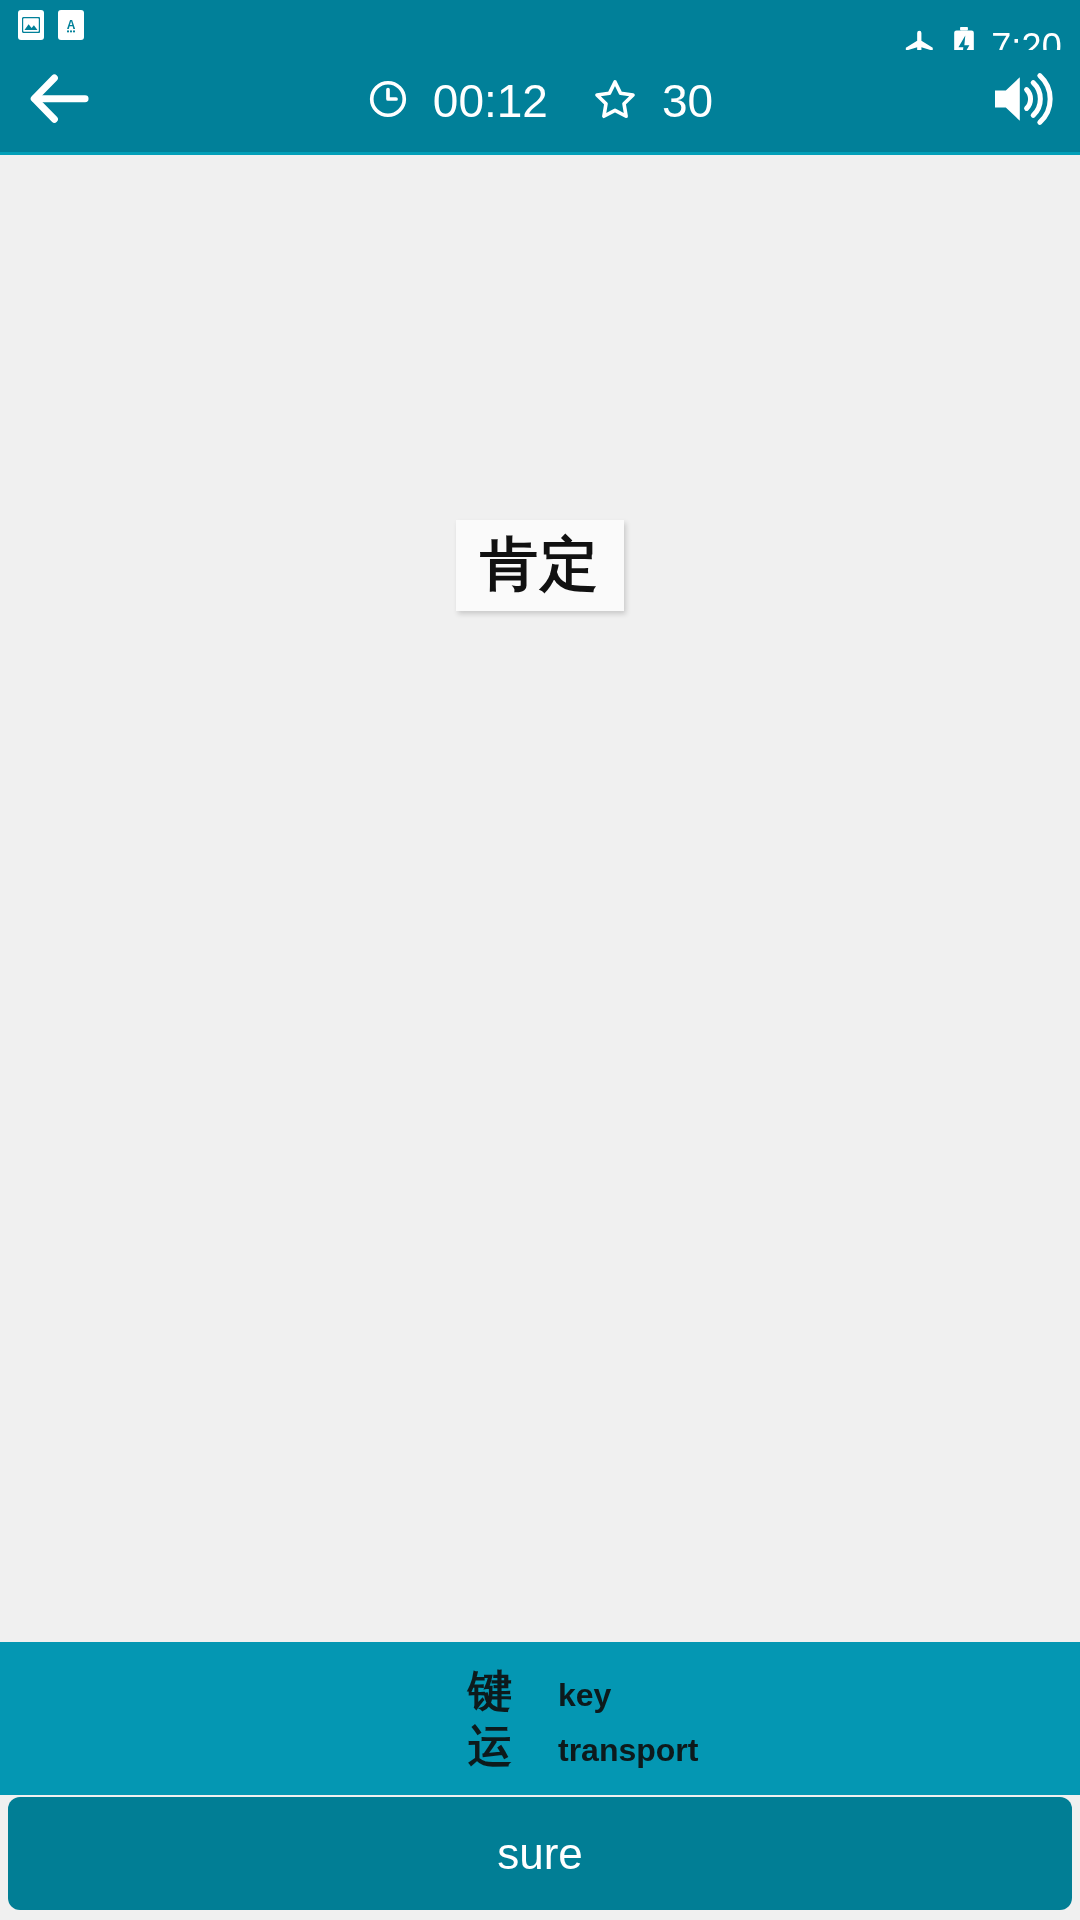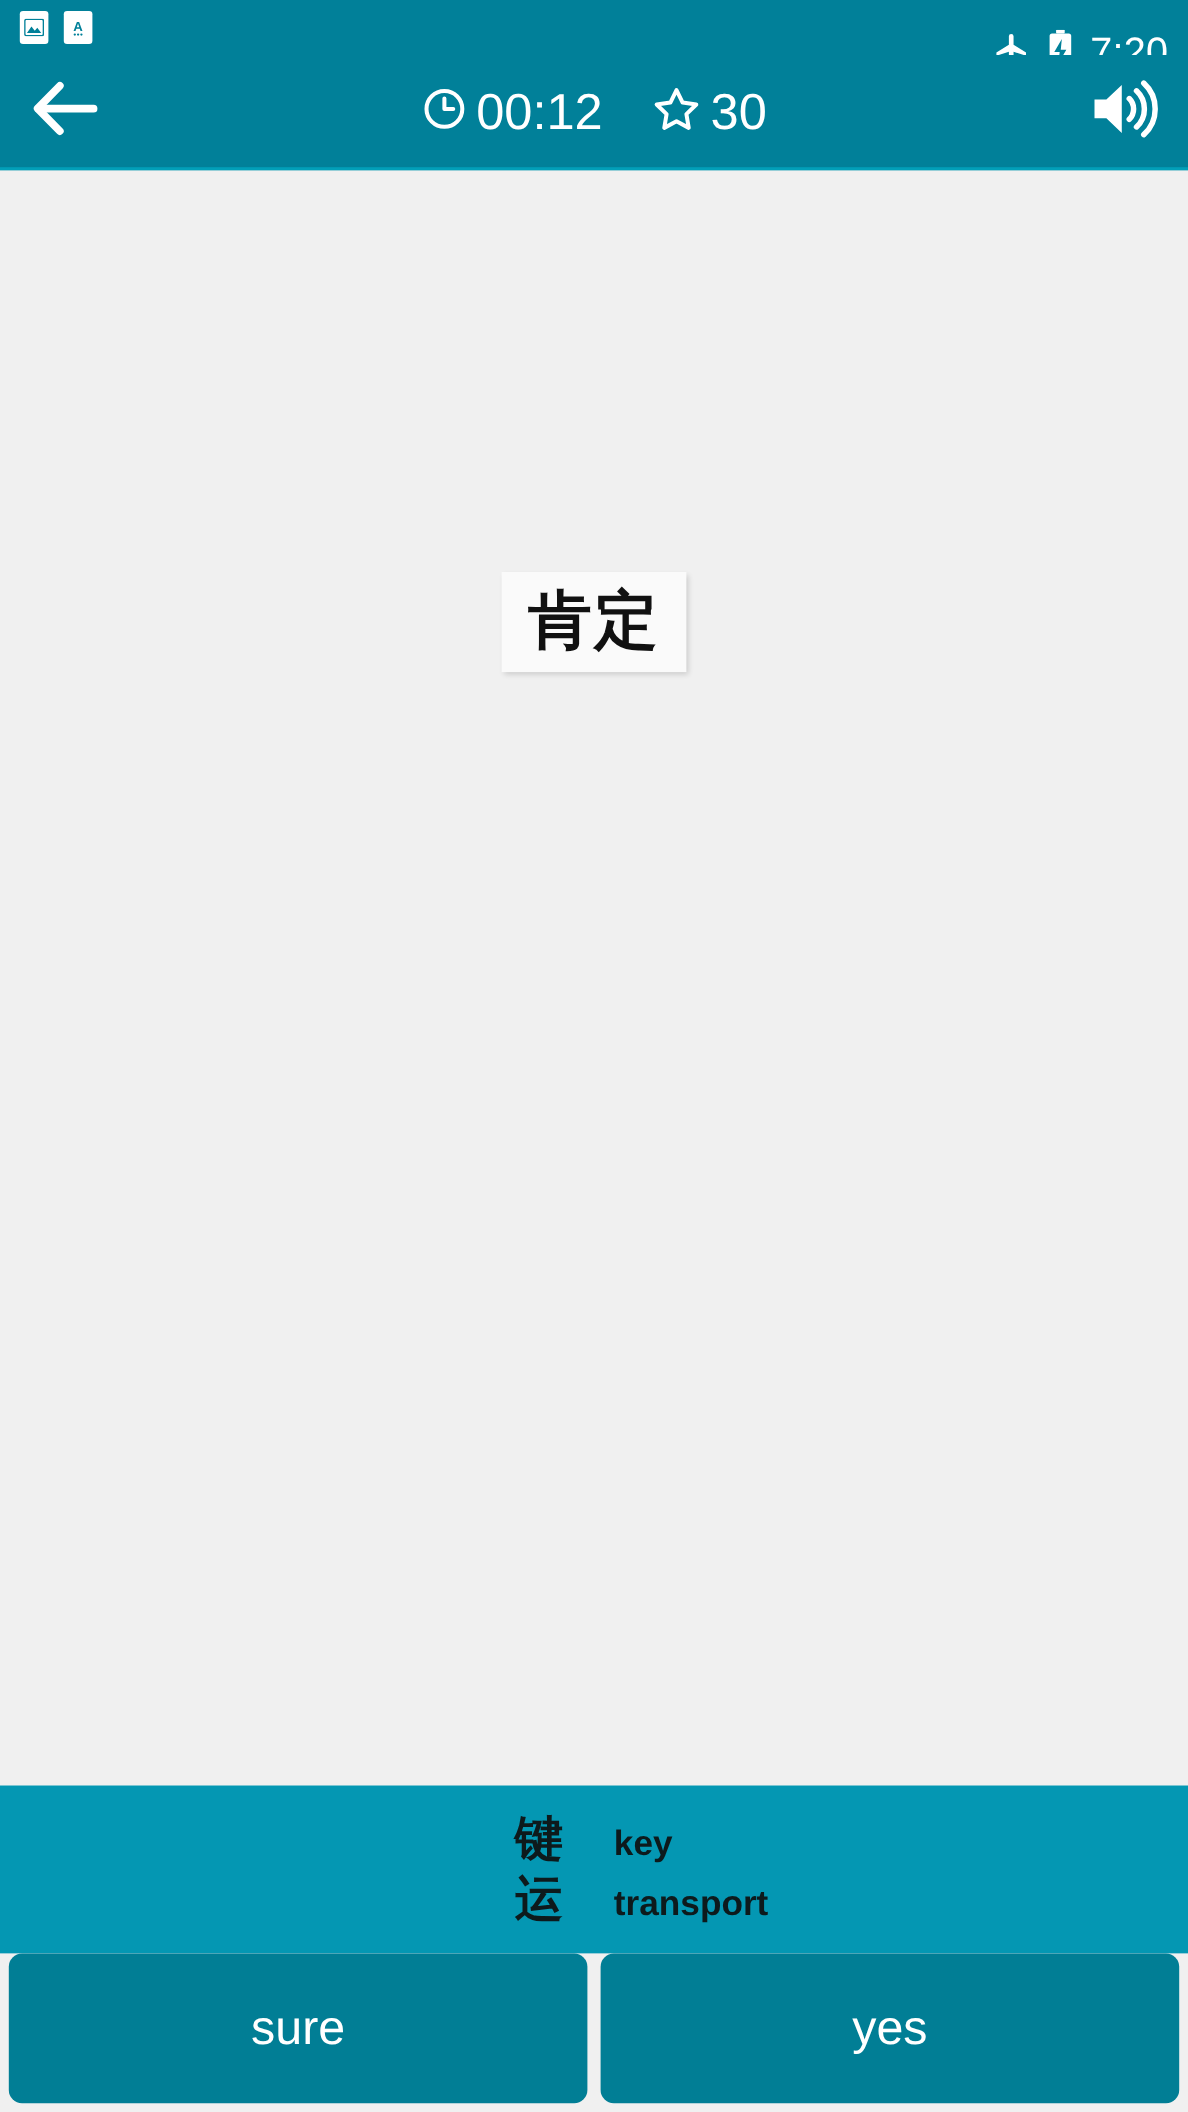--- a/index.html
+++ b/index.html
@@ -57,21 +57,21 @@
     cursor:pointer;
   }
   #appbar-center {
     position:absolute;
     left:0; right:0;
     display:flex; align-items:center; justify-content:center;
     gap:44px;
     pointer-events:none;
   }
   .appbar-stat {
-    display:flex; align-items:center; gap:8px;
+    display:flex; align-items:center; gap:24px;
     color:#FFFFFF;
     pointer-events:auto;
   }
   .appbar-stat .stat-text {
     font-size:46px; font-weight:400; line-height:1;
     color:#FFFFFF;
   }
   #sound-button {
     margin-left:auto;
     width:70px; height:70px;
@@ -137,21 +137,21 @@
   #answer-bar {
     flex:0 0 125px;
     background:#F0F0F0;
     display:flex;
     align-items:center;
     padding:0 8px 8px 8px;
     gap:12px;
   }
   .answer-button {
     flex:1 1 0;
-    height:136px;
+    height:113px;
     background:#017E95;
     border:none;
     border-radius:12px;
     color:#FFFFFF;
     font-family:"Liberation Sans", sans-serif;
     font-size:44px;
     font-weight:400;
     line-height:1;
     cursor:pointer;
     display:flex; align-items:center; justify-content:center;
@@ -251,16 +251,15 @@
       <span class="hint-english">key</span>
     </div>
     <div class="hint-row">
       <span class="hint-hanzi">运</span>
       <span class="hint-english">transport</span>
     </div>
   </div>
 
   <div id="answer-bar">
     <button class="answer-button">sure</button>
-    <button class="answer-button">yes</button>
   </div>
 
 </div>
 
 </body></html>

